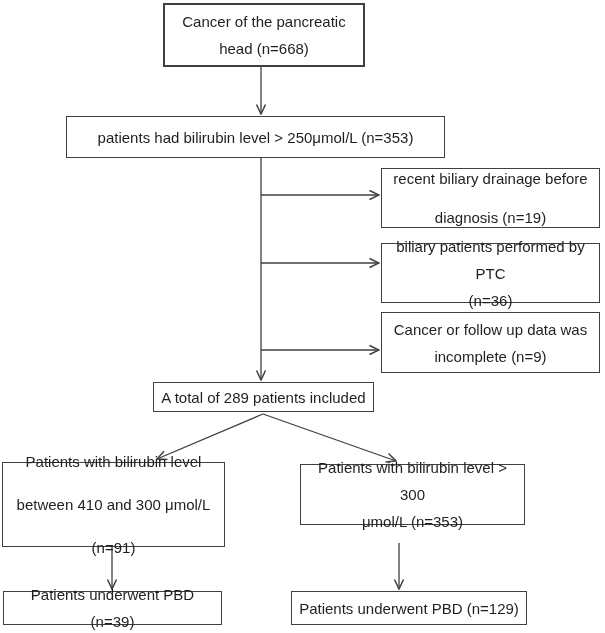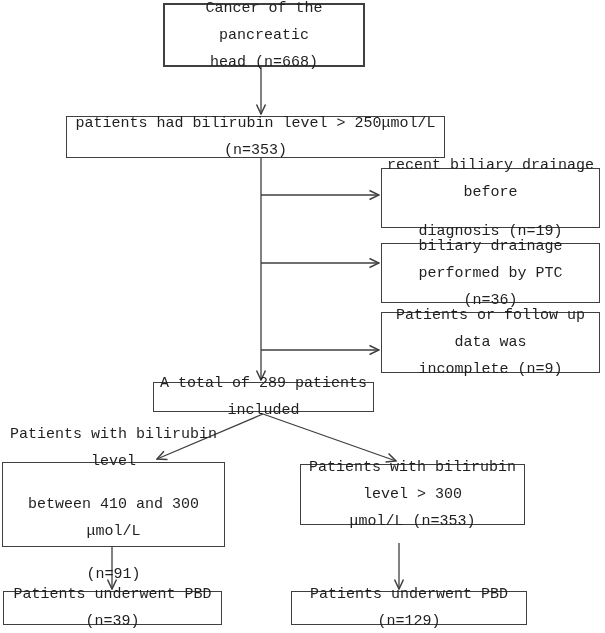--- a/index.html
+++ b/index.html
@@ -8,21 +8,21 @@
     --line-color:#3f3f3f;
     --border-color:#3f3f3f;
     --text-color:#1f1f1f;
   }
   html,body{margin:0;padding:0;background:var(--background);}
   .stage{
     position:relative;
     width:605px;
     height:633px;
     background:var(--background);
-    font-family:Liberation Mono, monospace;
+    font-family:Liberation Sans, sans-serif;
     color:var(--text-color);
     overflow:hidden;
   }
   .node{
     position:absolute;
     box-sizing:border-box;
     border:1.6px solid var(--border-color);
     background:var(--background);
     display:flex;
     flex-direction:column;
@@ -81,26 +81,26 @@
   <div class="node" style="left:66px;top:116px;width:379px;height:42px;">
     <div>patients had bilirubin level &gt; 250μmol/L (n=353)</div>
   </div>
 
   <div class="node" style="left:381px;top:168px;width:219px;height:60px;gap:12px;">
     <div>recent biliary drainage before</div>
     <div>diagnosis (n=19)</div>
   </div>
 
   <div class="node" style="left:381px;top:243px;width:219px;height:60px;">
-    <div>biliary drainage performed by PTC</div>
+    <div>biliary patients performed by PTC</div>
     <div>(n=36)</div>
   </div>
 
   <div class="node" style="left:381px;top:312px;width:219px;height:61px;">
-    <div>Patients or follow up data was</div>
+    <div>Cancer or follow up data was</div>
     <div>incomplete (n=9)</div>
   </div>
 
   <div class="node" style="left:153px;top:382px;width:221px;height:30px;">
     <div>A total of 289 patients included</div>
   </div>
 
   <div class="node" style="left:2px;top:462px;width:223px;height:85px;gap:16px;">
     <div>Patients with bilirubin level</div>
     <div>between 410 and 300 μmol/L</div>

